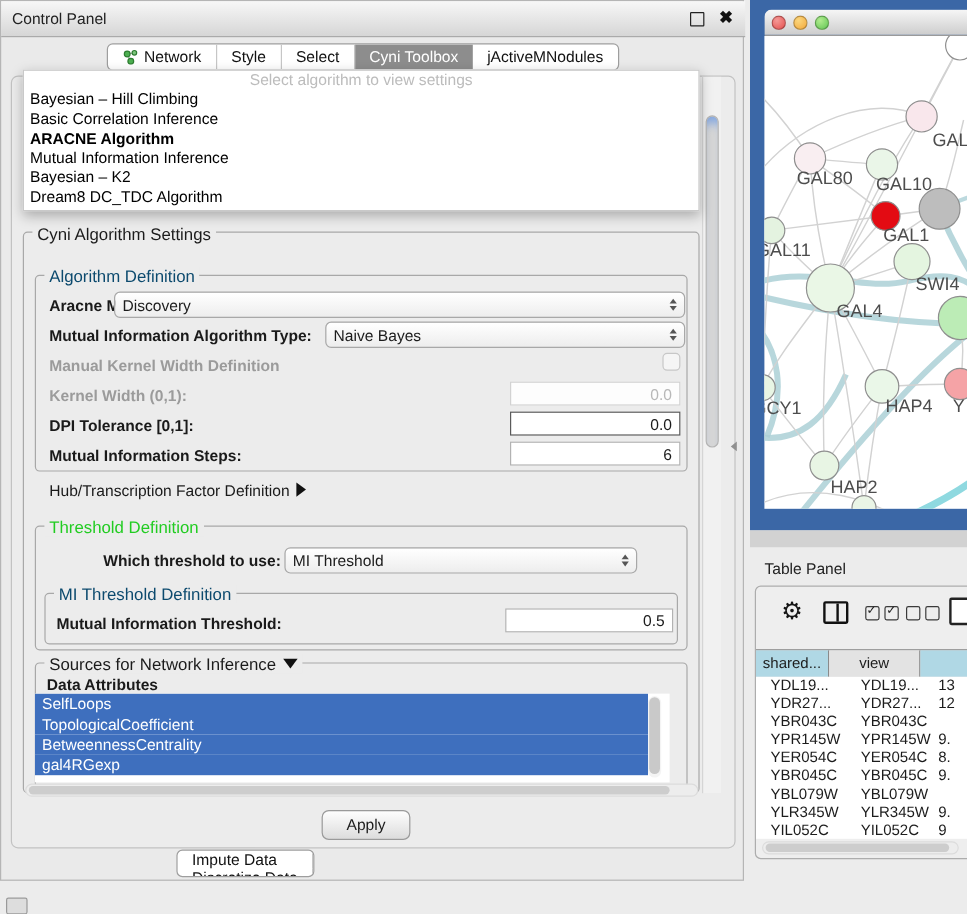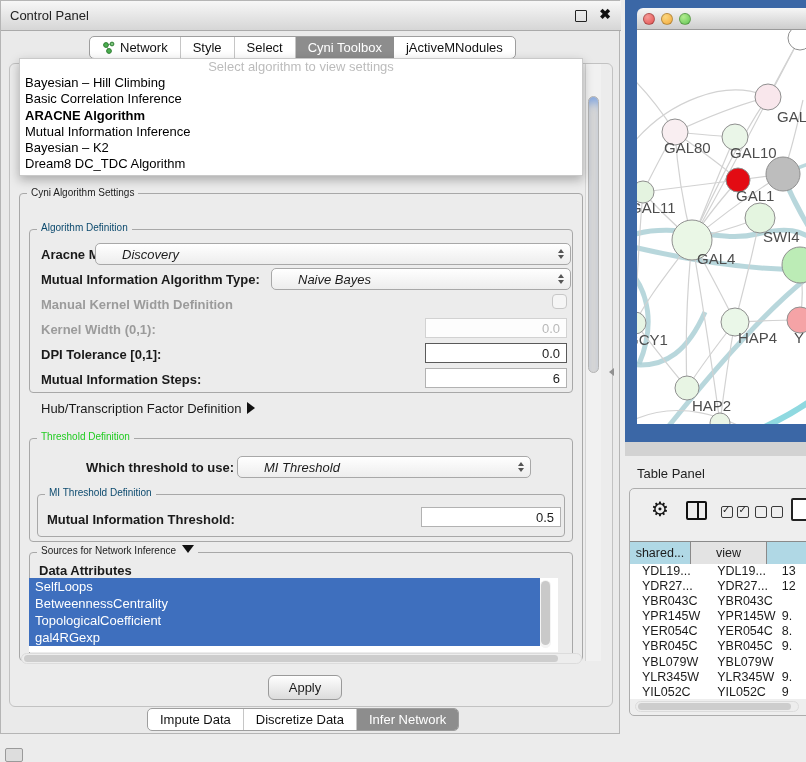--- a/index.html
+++ b/index.html
@@ -26,31 +26,31 @@
 
   
   .dropdown{left:18px;top:57px;width:562px;background:#fff;border:1px solid #c9c9c9;
             box-shadow:0 4px 10px rgba(0,0,0,.28);z-index:60;padding-bottom:2px;}
   .dd-header{color:#bcbcbc;text-align:center;font-size:13px;line-height:16px;height:16px;}
   .dd-item{font-size:13px;line-height:16.3px;height:16.3px;padding-left:5px;color:#000;}
   .dd-item.bold{font-weight:bold;}
 
   
   .group{border:1px solid #a8a8a8;border-radius:4px;box-sizing:border-box;}
-  .gtitle{position:absolute;font-size:10px;background:#ececec;padding:0 4px;white-space:nowrap;}
+  .gtitle{position:absolute;font-size:14px;background:#ececec;padding:0 4px;white-space:nowrap;}
   .t-blue{color:#0c4a6e;}
   .t-green{color:#22cc22;}
 
   .lbl{position:absolute;font-size:13px;font-weight:bold;color:#1a1a1a;white-space:nowrap;}
   .lbl.plain{font-weight:normal;}
   .lbl.dis{color:#9b9b9b;}
 
   .combo{position:absolute;height:22px;border:1px solid #a8a8a8;border-radius:5px;
          background:linear-gradient(#ffffff,#ededed);box-sizing:border-box;
-         font-size:13px;display:flex;align-items:center;padding:0 22px 0 26px;font-style:italic;}
+         font-size:13px;display:flex;align-items:center;padding:0 22px 0 6px;}
   .stepper{position:absolute;right:6px;top:50%;transform:translateY(-50%);display:flex;flex-direction:column;gap:2px;}
   .stepper i{display:block;width:0;height:0;border-left:3.5px solid transparent;border-right:3.5px solid transparent;}
   .stepper .up{border-bottom:4.5px solid #555;}
   .stepper .dn{border-top:4.5px solid #555;}
 
   .field{position:absolute;height:20px;border:1px solid #b2b2b2;background:#fff;box-sizing:border-box;
          font-size:13px;display:flex;align-items:center;justify-content:flex-end;padding:0 6px;}
   .field.strong{border:1.5px solid #5a5a5a;}
   .field.dis{border:1px solid #d2d2d2;background:#fdfdfd;color:#b8b8b8;}
 
@@ -209,39 +209,39 @@
 
     <div class="a group" style="left:28px;top:551px;width:544px;height:105px;"></div>
     <span class="a gtitle" style="left:36px;top:544px;">
       <span>Sources for Network Inference</span><span class="tri-down"></span>
     </span>
     <span class="lbl" style="left:38px;top:562px;">Data Attributes</span>
 
     <div class="a attr-list" id="attr-list">
 
     <div class="attr-item">SelfLoops</div>
+        <div class="attr-item">TopologicalCoefficient</div>
         <div class="attr-item">BetweennessCentrality</div>
-        <div class="attr-item">TopologicalCoefficient</div>
         <div class="attr-item">gal4RGexp</div>
         <div class="vscroll-inner">
           <div class="thumb"></div>
         </div>
       </div>
 
     <div class="hscroll" style="left:20px;top:652px;width:561px;">
       <div class="thumb" style="left:2px;width:534px;"></div>
     </div>
 
     <div class="a panel-vscroll">
       <div class="thumb"></div>
     </div>
 
     <div class="btn" style="left:267px;top:674px;width:72px;height:23px;">Apply</div>
 
-    <div class="a tabstrip" style="left:146px;top:707px;" id="bottom-tabs">
+    <div class="a tabstrip" style="left:146px;top:707px;flex-direction:column;" id="bottom-tabs">
         <div class="tab">Impute Data</div>
         <div class="tab">Discretize Data</div>
         <div class="tab sel">Infer Network</div>
       </div>
 
     <div class="a dropdown">
       <div class="dd-header">Select algorithm to view settings</div>
       <div id="dd-list">
           <div class="dd-item">Bayesian – Hill Climbing</div>
           <div class="dd-item">Basic Correlation Inference</div>

